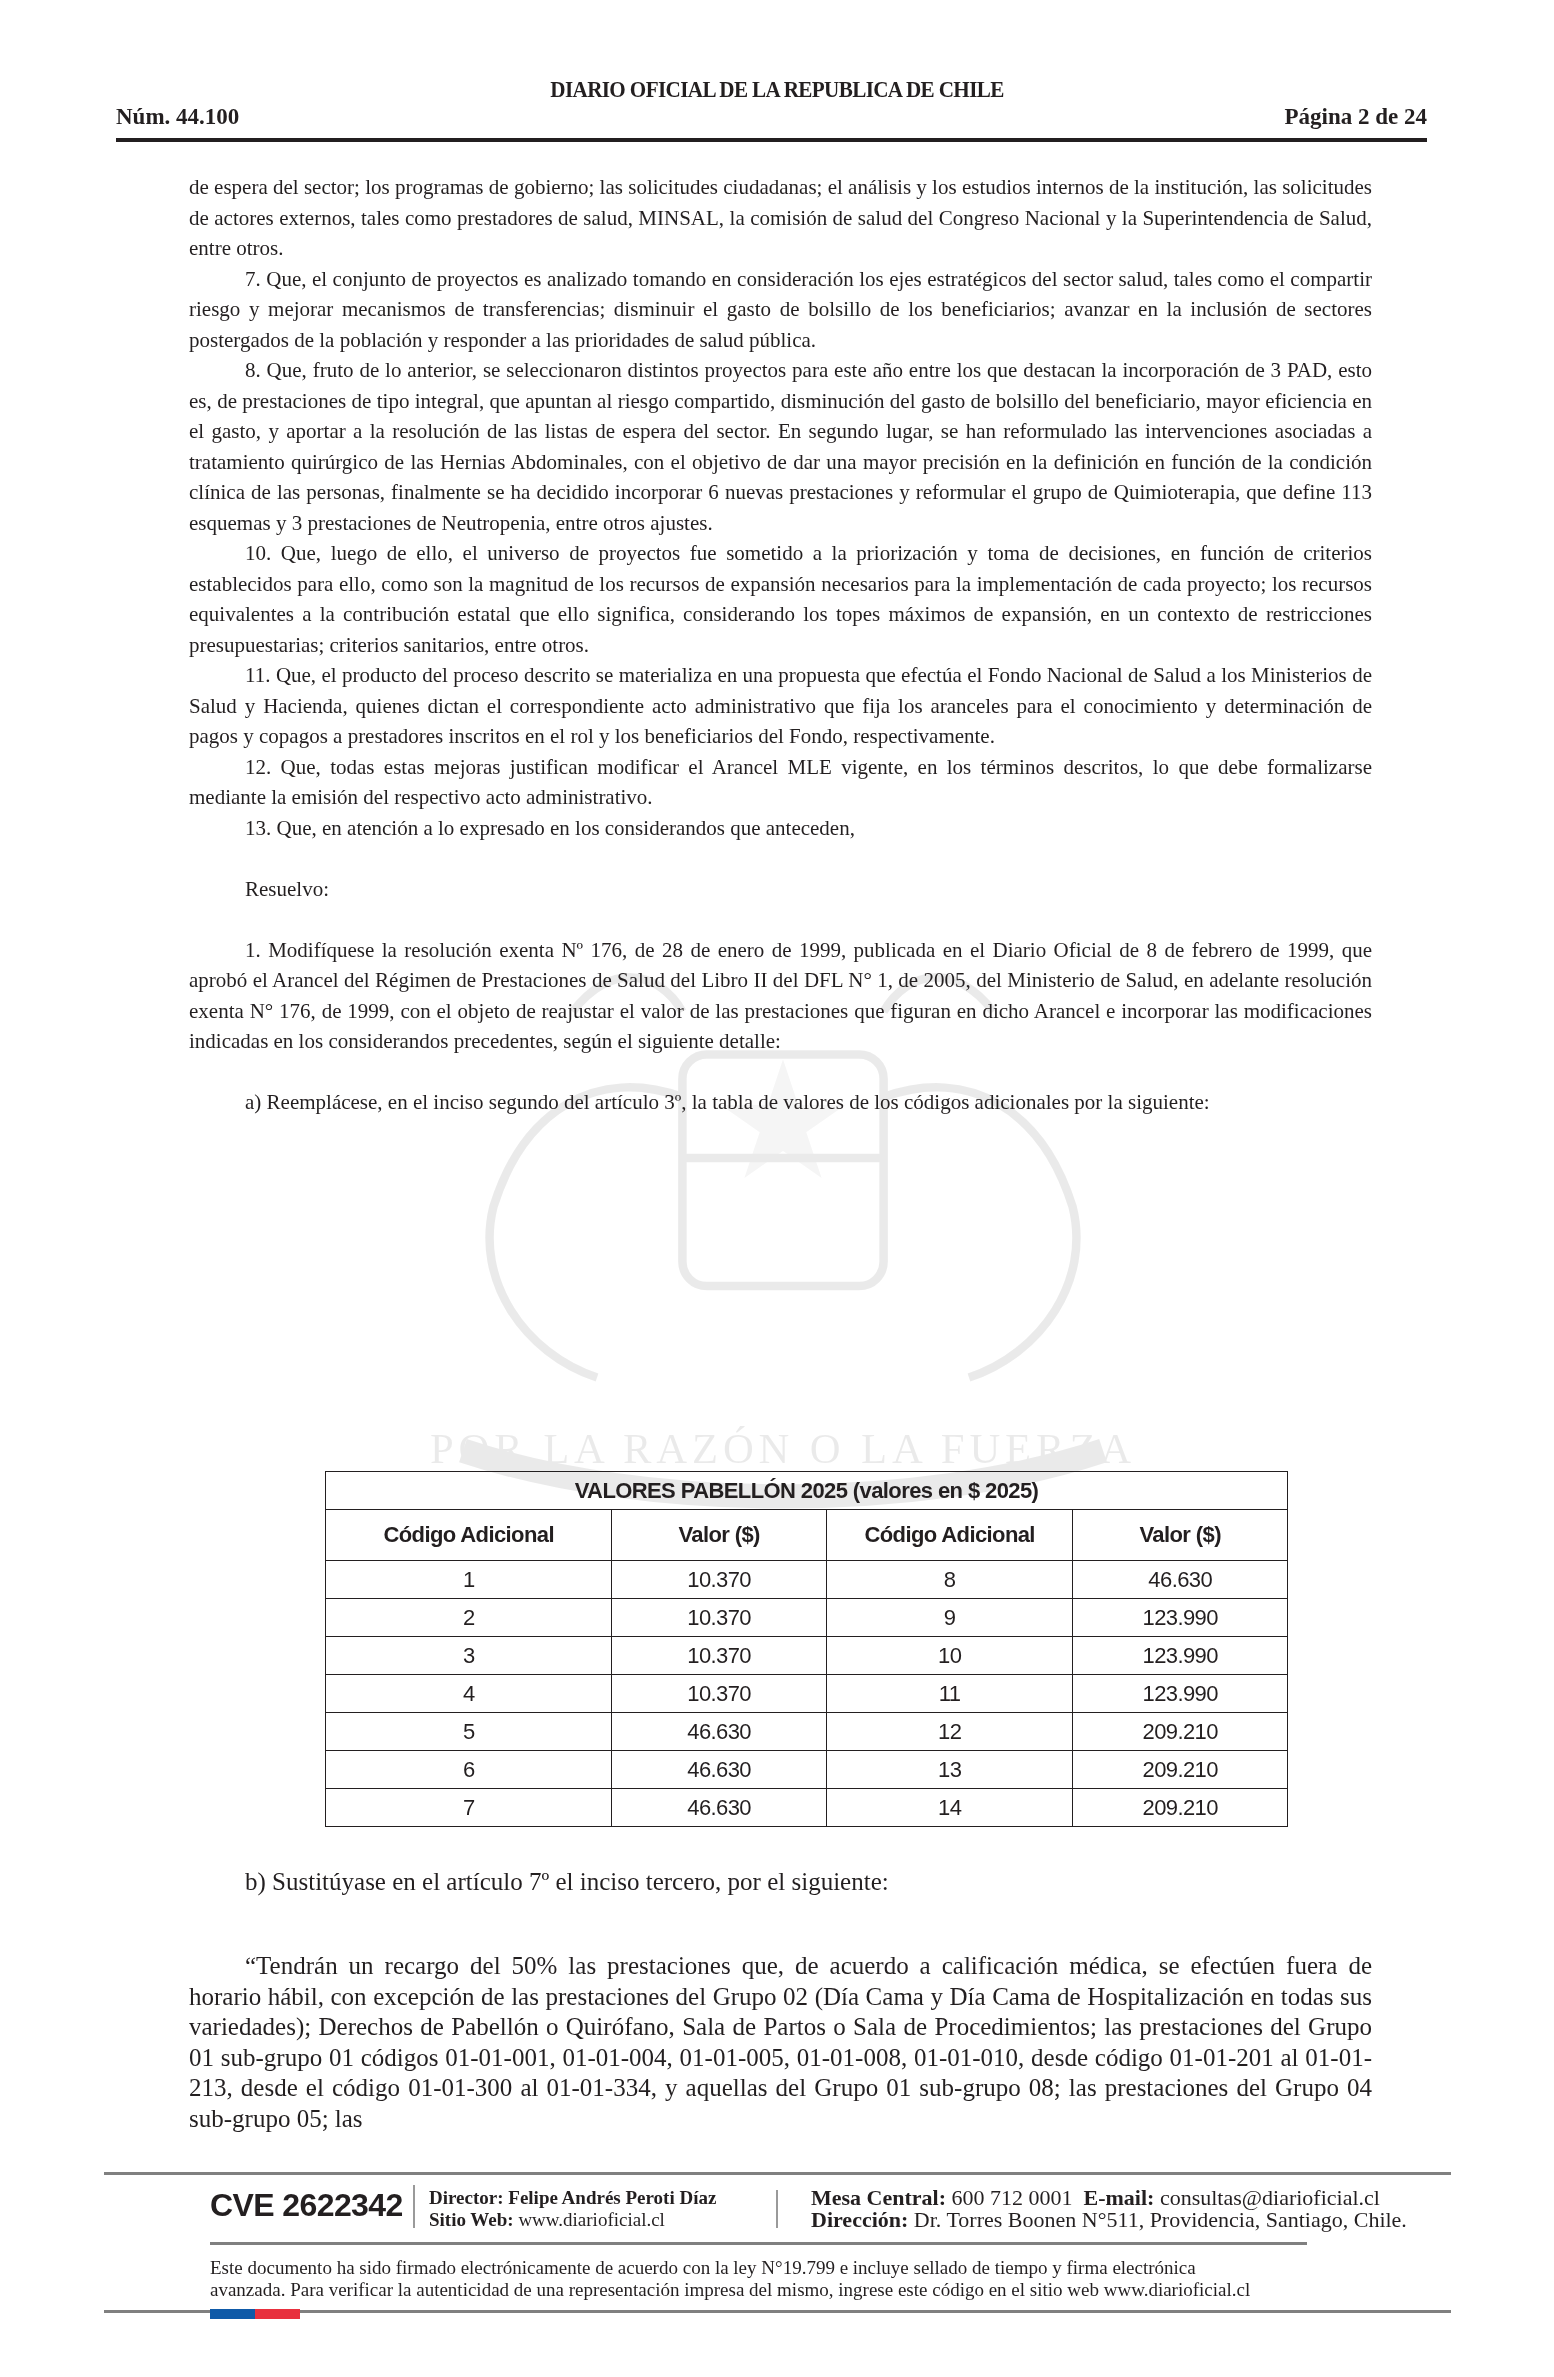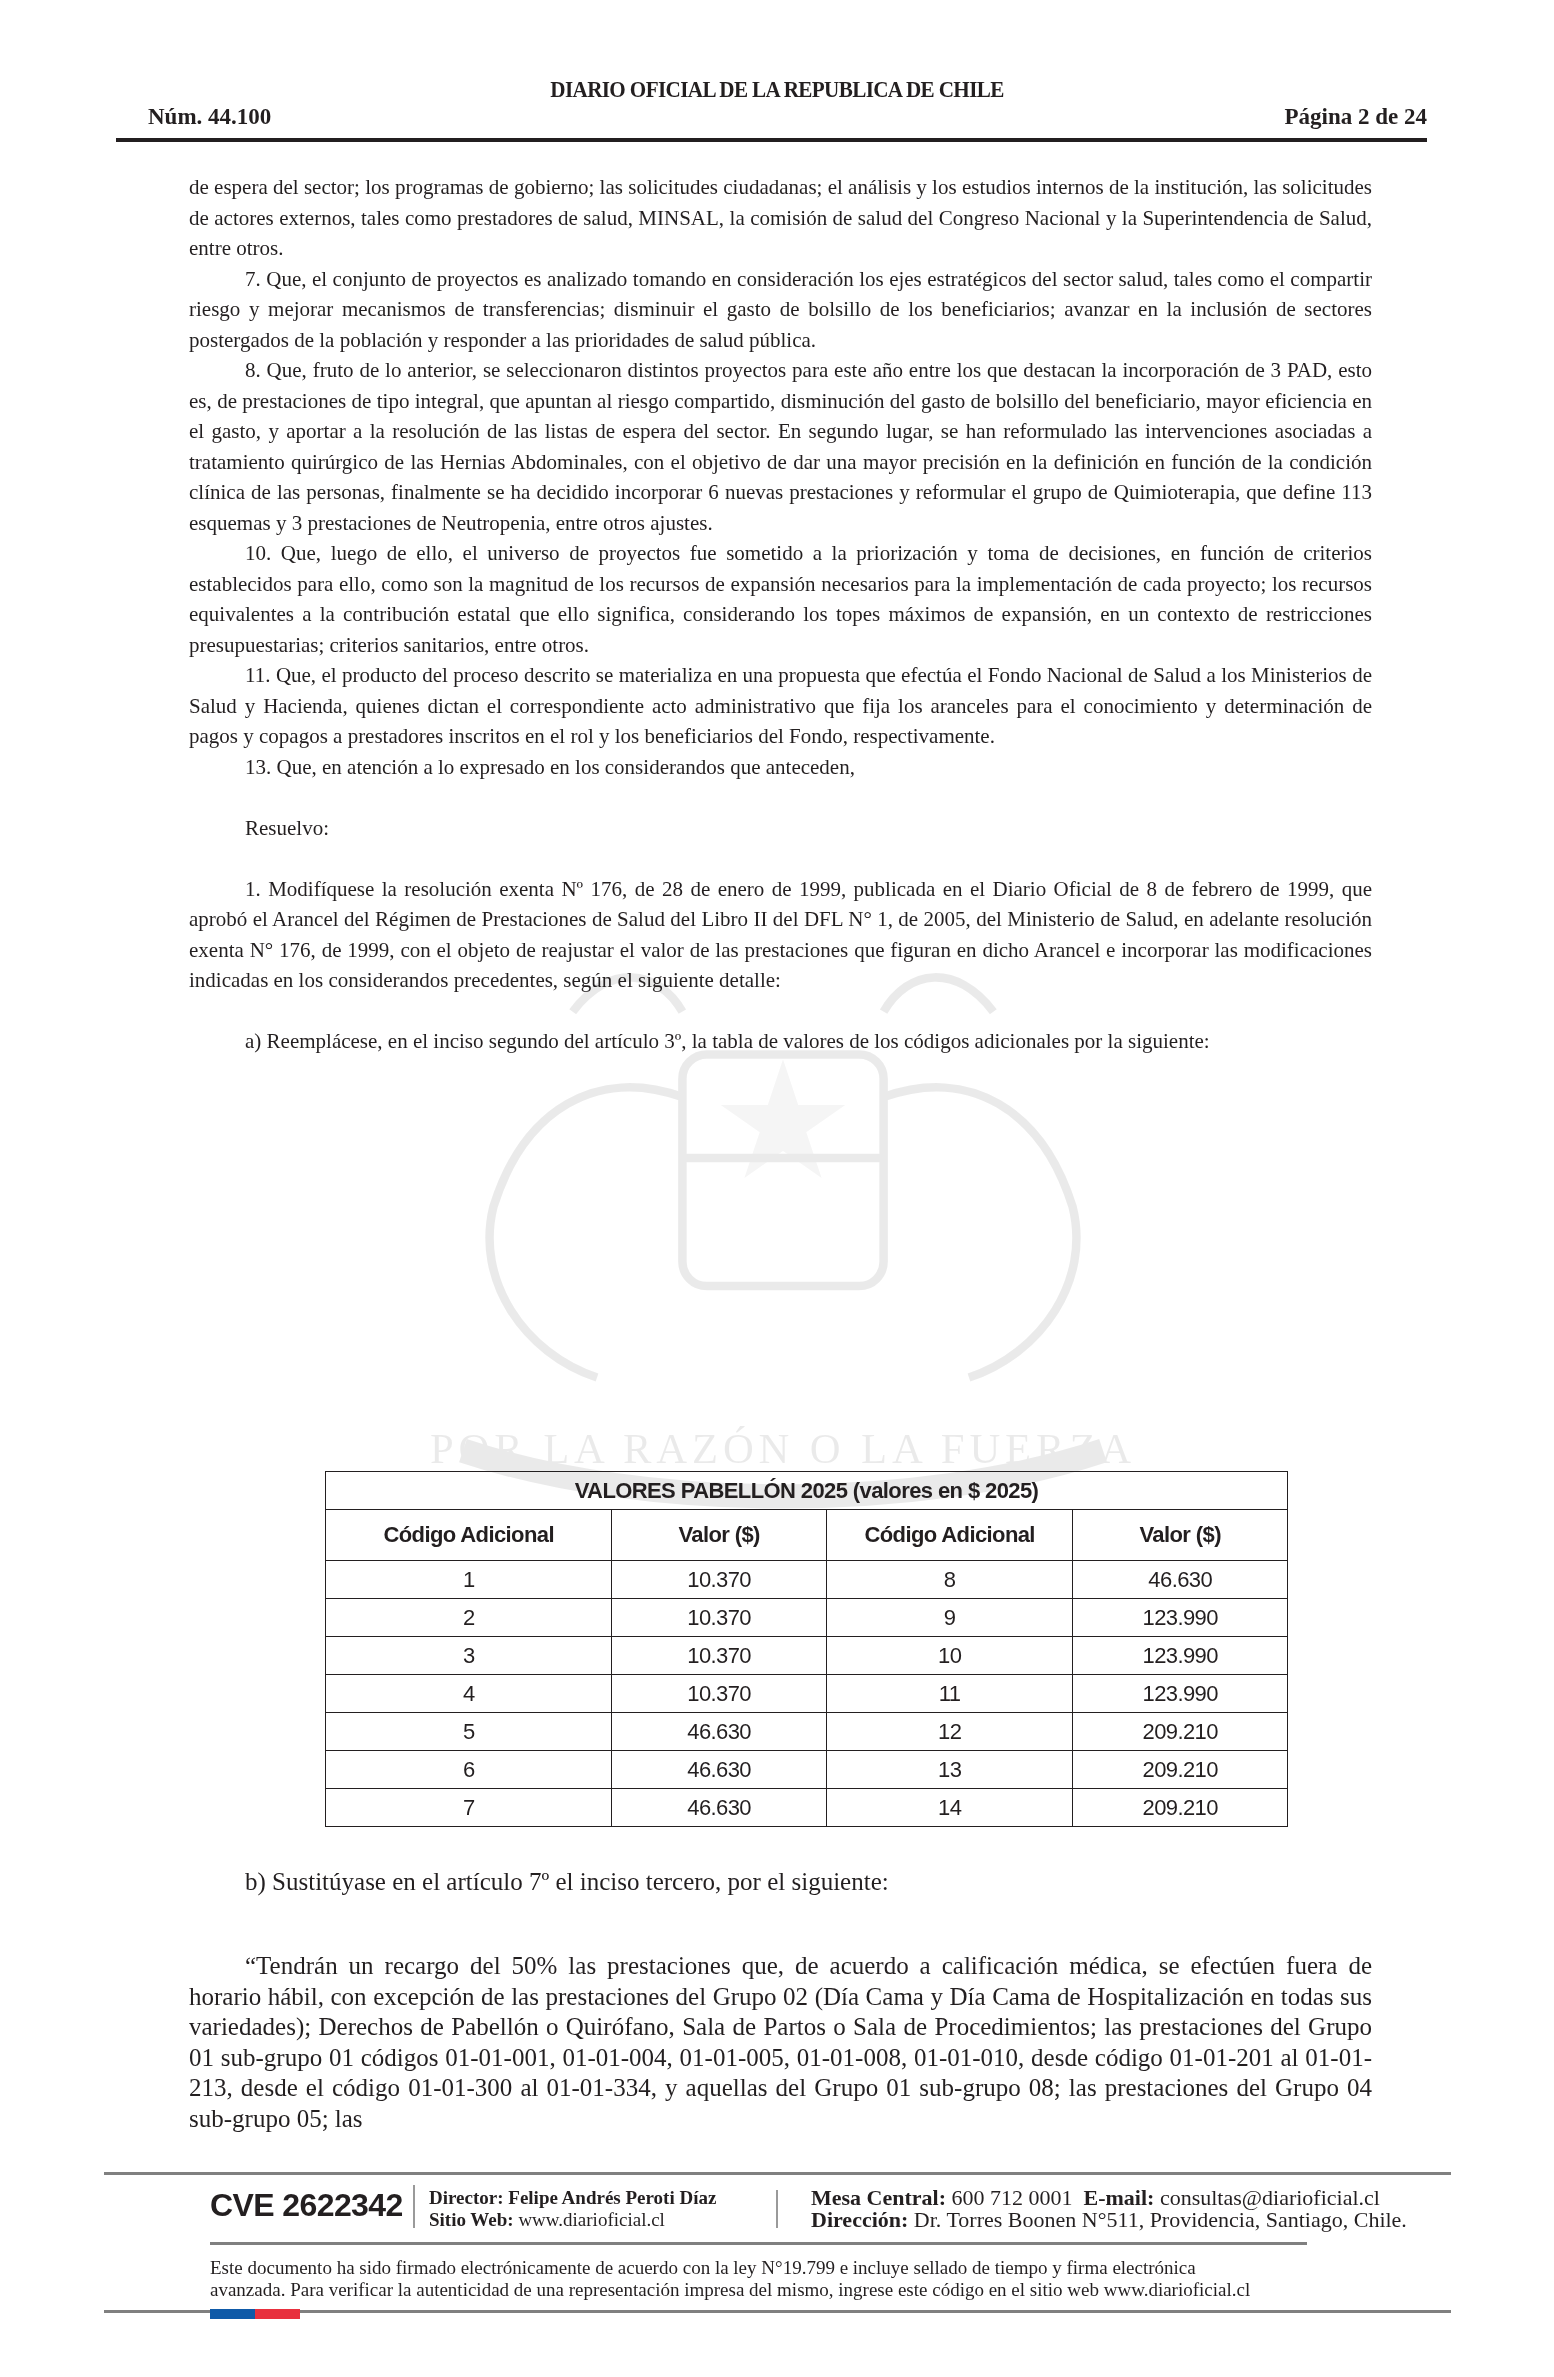--- a/index.html
+++ b/index.html
@@ -8,21 +8,21 @@
   .page { position:absolute; left:0; top:0; width:1554px; height:2377px; }
 
   
   .watermark { position:absolute; left:341px; top:914px; width:884px; height:610px; opacity:0.08; pointer-events:none; }
 
   
   .hdr-title { position:absolute; left:0; width:1554px; top:77px; text-align:center;
                font-weight:bold; font-size:23px; letter-spacing:-0.7px; transform:scaleX(0.92); }
   .hdr-row { position:absolute; left:116px; width:1311px; top:104px; height:30.5px;
              font-weight:bold; font-size:23px; }
-  .hdr-num { position:absolute; left:0; top:0;margin-left:32px; }
+  .hdr-num { position:absolute; left:0; top:0; }
   .hdr-date { position:absolute; left:0; width:1311px; text-align:center; top:0; }
   .hdr-page { position:absolute; right:0; top:0; }
   .hdr-rule { position:absolute; left:116px; width:1311px; top:138px; height:3.7px; background:#231f20; }
 
   
   .body { position:absolute; left:189px; width:1183px; top:172px; font-size:21px; line-height:30.5px; }
   .body p { margin:0; text-align:justify; text-align-last:left; }
   .body p.ind { text-indent:56px; }
   .gap { height:30.5px; }
   .gap-sm { height:23px; }
@@ -83,20 +83,21 @@
     <span class="hdr-page">Página 2 de 24</span>
   </div>
   <div class="hdr-rule"></div>
 
   <div class="body">
     <p>de espera del sector; los programas de gobierno; las solicitudes ciudadanas; el análisis y los estudios internos de la institución, las solicitudes de actores externos, tales como prestadores de salud, MINSAL, la comisión de salud del Congreso Nacional y la Superintendencia de Salud, entre otros.</p>
     <p class="ind">7. Que, el conjunto de proyectos es analizado tomando en consideración los ejes estratégicos del sector salud, tales como el compartir riesgo y mejorar mecanismos de transferencias; disminuir el gasto de bolsillo de los beneficiarios; avanzar en la inclusión de sectores postergados de la población y responder a las prioridades de salud pública.</p>
     <p class="ind">8. Que, fruto de lo anterior, se seleccionaron distintos proyectos para este año entre los que destacan la incorporación de 3  PAD, esto es, de prestaciones de tipo integral, que apuntan al riesgo compartido, disminución del gasto de bolsillo del beneficiario, mayor eficiencia en el gasto, y aportar a la resolución de las listas de espera del sector. En segundo lugar, se han reformulado las intervenciones asociadas a tratamiento quirúrgico de las Hernias Abdominales, con el objetivo de dar una mayor precisión en la definición en función de la condición clínica de las personas, finalmente se ha decidido incorporar 6 nuevas prestaciones y reformular el grupo de Quimioterapia, que define 113 esquemas y 3 prestaciones de Neutropenia, entre otros ajustes.</p>
     <p class="ind">10. Que, luego de ello, el universo de proyectos fue sometido a la priorización y toma de decisiones, en función de criterios establecidos para ello, como son la magnitud de los recursos de expansión necesarios para la implementación de cada proyecto; los recursos equivalentes a la contribución estatal que ello significa, considerando los topes máximos de expansión, en un contexto de restricciones presupuestarias; criterios sanitarios, entre otros.</p>
     <p class="ind">11. Que, el producto del proceso descrito se materializa en una propuesta que efectúa el Fondo Nacional de Salud a los Ministerios de Salud y Hacienda, quienes dictan el correspondiente acto administrativo que fija los aranceles para el conocimiento y determinación de pagos y copagos a prestadores inscritos en el rol y los beneficiarios del Fondo, respectivamente.</p>
+    <p class="ind">12. Que, todas estas mejoras justifican modificar el Arancel MLE vigente, en los términos descritos, lo que debe formalizarse mediante la emisión del respectivo acto administrativo.</p>
     <p class="ind">13. Que, en atención a lo expresado en los considerandos que anteceden,</p>
     <div class="gap"></div>
     <p class="ind">Resuelvo:</p>
     <div class="gap"></div>
     <p class="ind">1. Modifíquese la resolución exenta Nº 176, de 28 de enero de 1999, publicada en el Diario Oficial de 8 de febrero de 1999, que aprobó el Arancel del Régimen de Prestaciones de Salud del Libro II del DFL N° 1, de 2005, del Ministerio de Salud, en adelante resolución exenta N° 176, de 1999, con el objeto de reajustar el valor de las prestaciones que figuran en dicho Arancel e incorporar las modificaciones indicadas en los considerandos precedentes, según el siguiente detalle:</p>
     <div class="gap"></div>
     <p class="ind">a) Reemplácese, en el inciso segundo del artículo 3º, la tabla de valores de los códigos adicionales por la siguiente:</p>
   </div>
 
   <div class="tbl-wrap">

